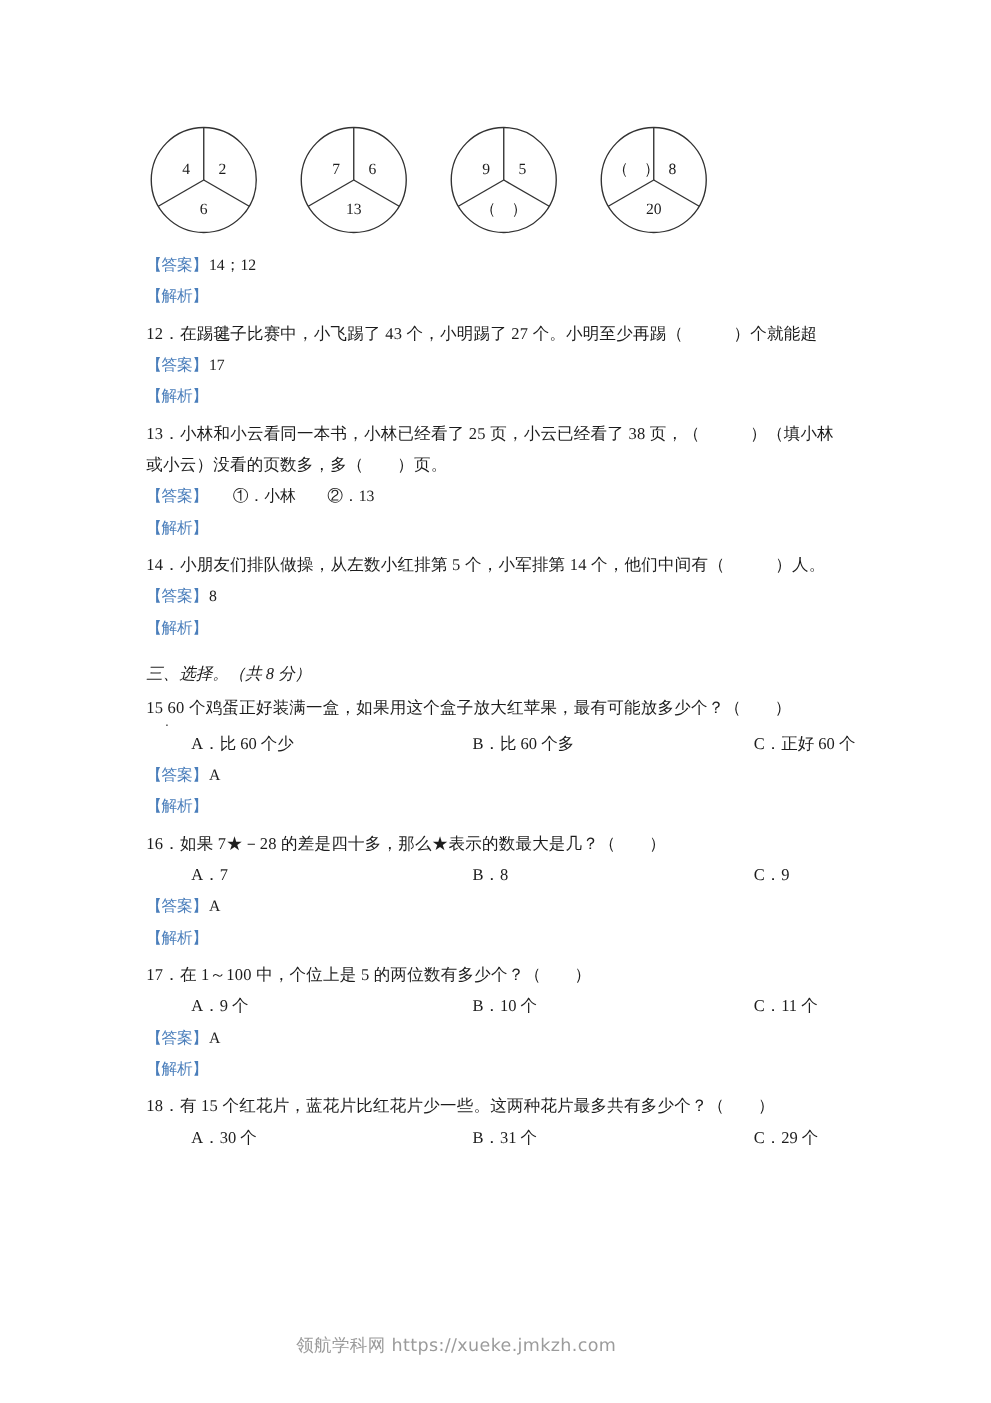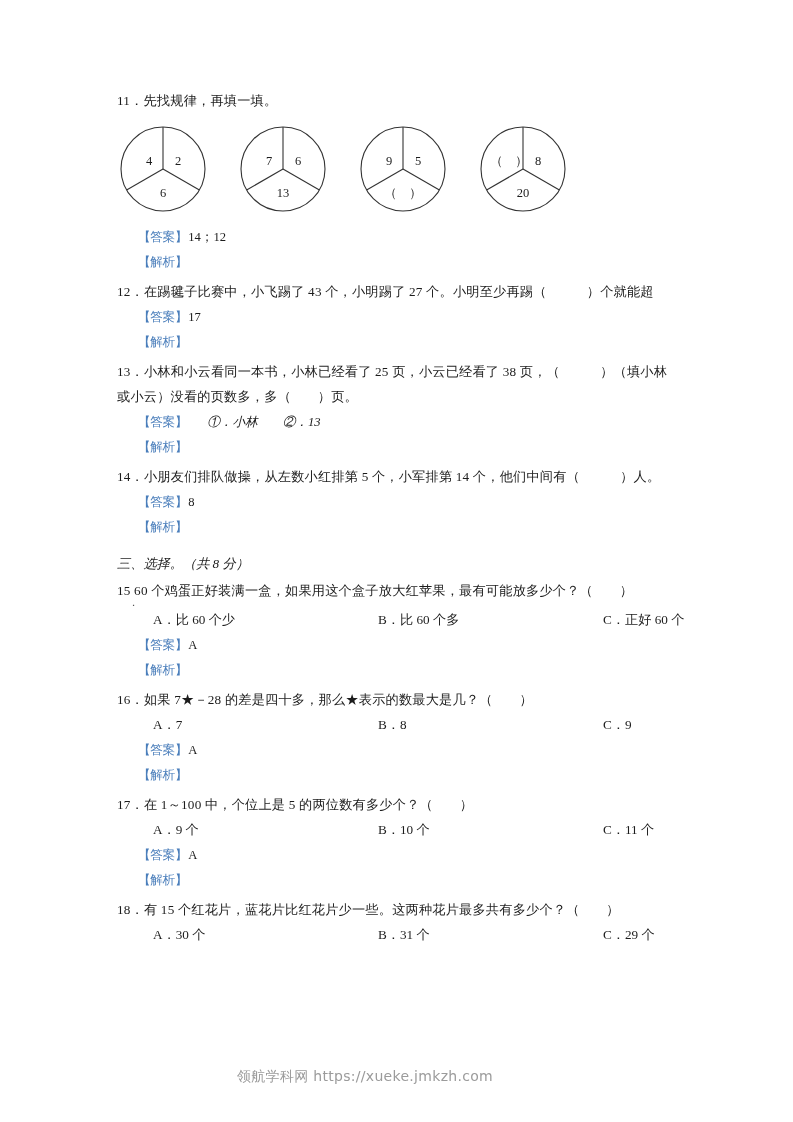--- a/index.html
+++ b/index.html
@@ -35,21 +35,20 @@
     color: #1c1c1c;
     letter-spacing: 0.2px;
     white-space: nowrap;
   }
 
   .ansline {
     font-size: 12.6px;
     line-height: 24px;
     color: #1c1c1c;
     margin-top: 1px;
-    margin-left: 21px;
   }
   .tag {
     color: #4a7ebb;
     font-size: 12.6px;
     letter-spacing: -0.3px;
   }
   .tag-val { color: #1c1c1c; margin-left: 1px; }
 
   .section-head {
     font-size: 13.2px;
@@ -117,21 +116,20 @@
     letter-spacing: 0.3px;
   }
   .footer .wm-url { font-family: "DejaVu Sans", "Liberation Sans", sans-serif; }
 </style>
 </head>
 <body>
 
 <div class="page">
   <div class="content">
 
-    <div class="qline">11．先找规律，再填一填。</div>
 
     <div class="figure-row">
 
       <div class="circle-wrap" style="left:0px;">
         <svg width="92" height="92" viewBox="0 0 92 92">
           <circle cx="46" cy="46" r="42" fill="none" stroke="#333333" stroke-width="1.1"></circle>
           <line x1="46" y1="46" x2="46" y2="4" stroke="#333333" stroke-width="1.1"></line>
           <line x1="46" y1="46" x2="9.63" y2="67" stroke="#333333" stroke-width="1.1"></line>
           <line x1="46" y1="46" x2="82.37" y2="67" stroke="#333333" stroke-width="1.1"></line>
         </svg>
@@ -191,21 +189,21 @@
       <span class="tag">【答案】</span><span class="tag-val">17</span>
     </div>
     <div class="ansline">
       <span class="tag">【解析】</span>
     </div>
 
     <div class="gap-sm"></div>
     <div class="qline">13．小林和小云看同一本书，小林已经看了 25 页，小云已经看了 38 页，（　　　）（填小林</div>
     <div class="qline">或小云）没看的页数多，多（　　）页。</div>
     <div class="ansline">
-      <span class="tag">【答案】</span><span class="tag-val" style="margin-left:20px;font-style:italic;">①．小林　　②．13</span>
+      <span class="tag">【答案】</span><span class="tag-val" style="margin-left:20px;">①．小林　　②．13</span>
     </div>
     <div class="ansline">
       <span class="tag">【解析】</span>
     </div>
 
     <div class="gap-sm"></div>
     <div class="qline">14．小朋友们排队做操，从左数小红排第 5 个，小军排第 14 个，他们中间有（　　　）人。</div>
     <div class="ansline">
       <span class="tag">【答案】</span><span class="tag-val">8</span>
     </div>

